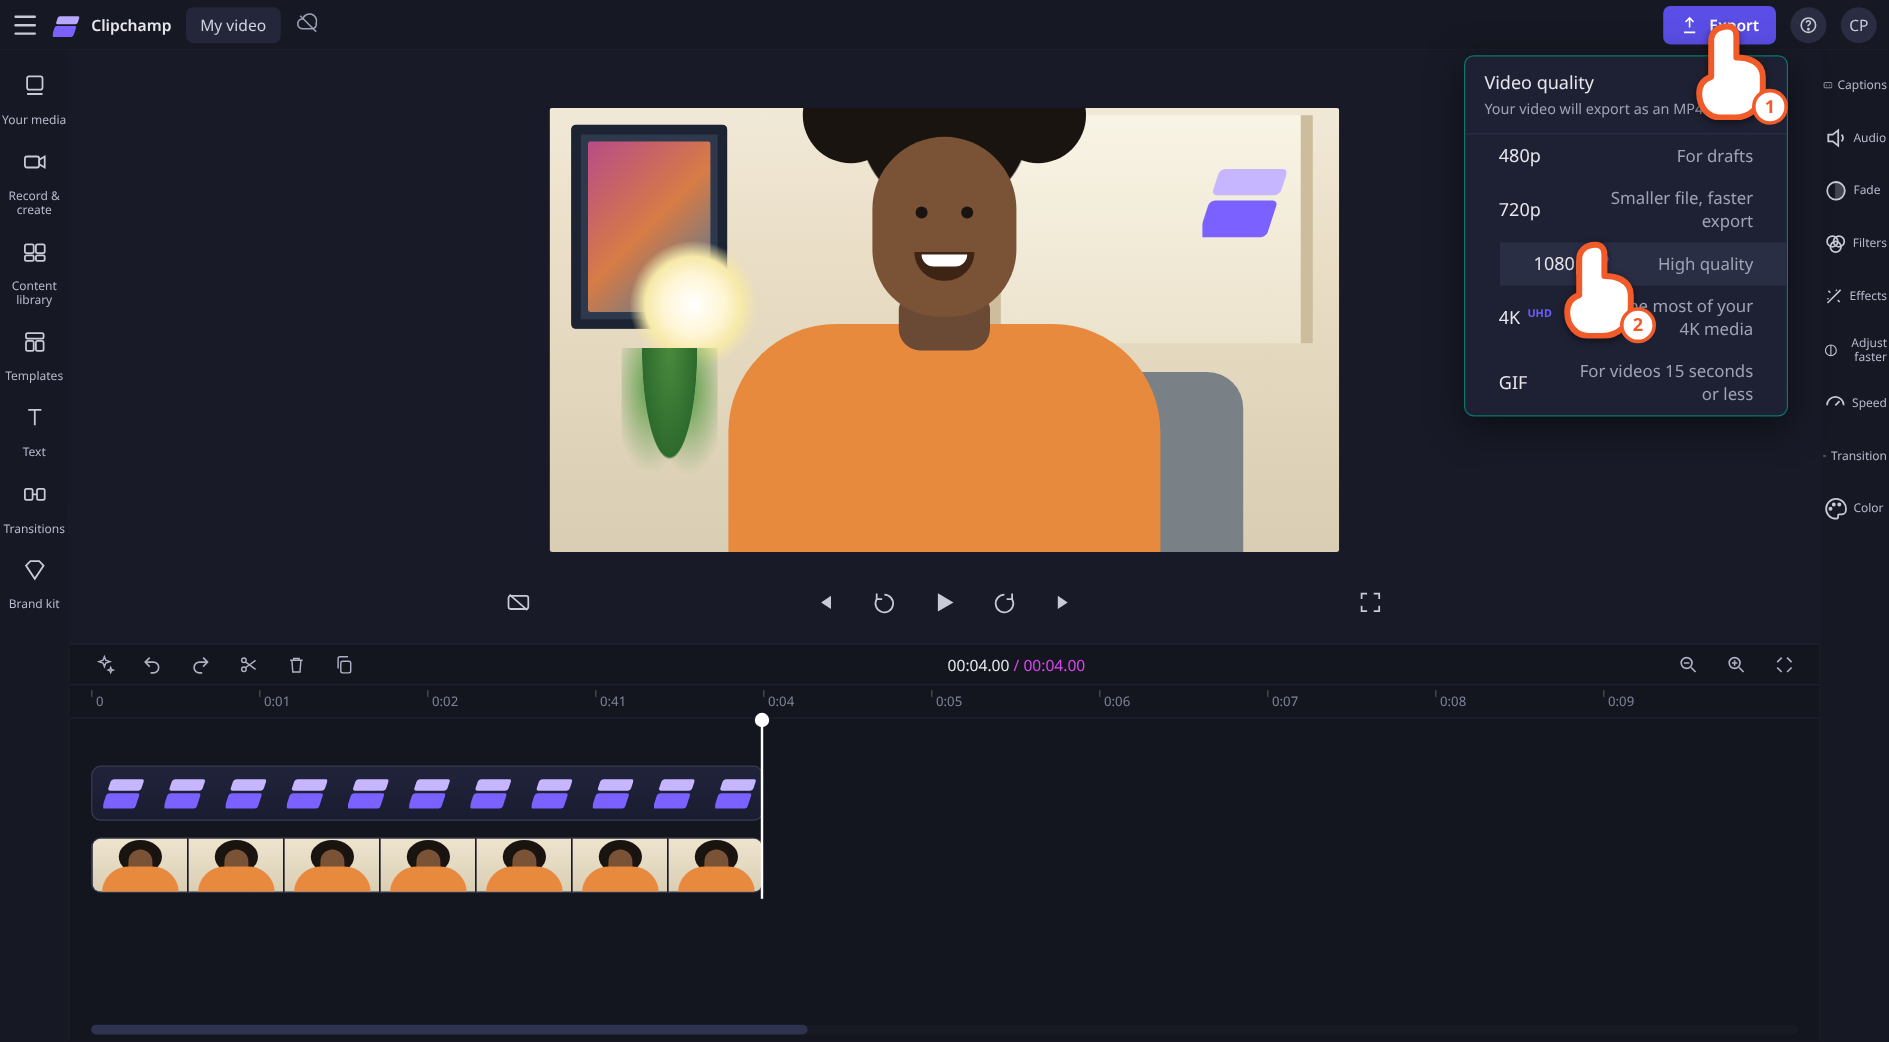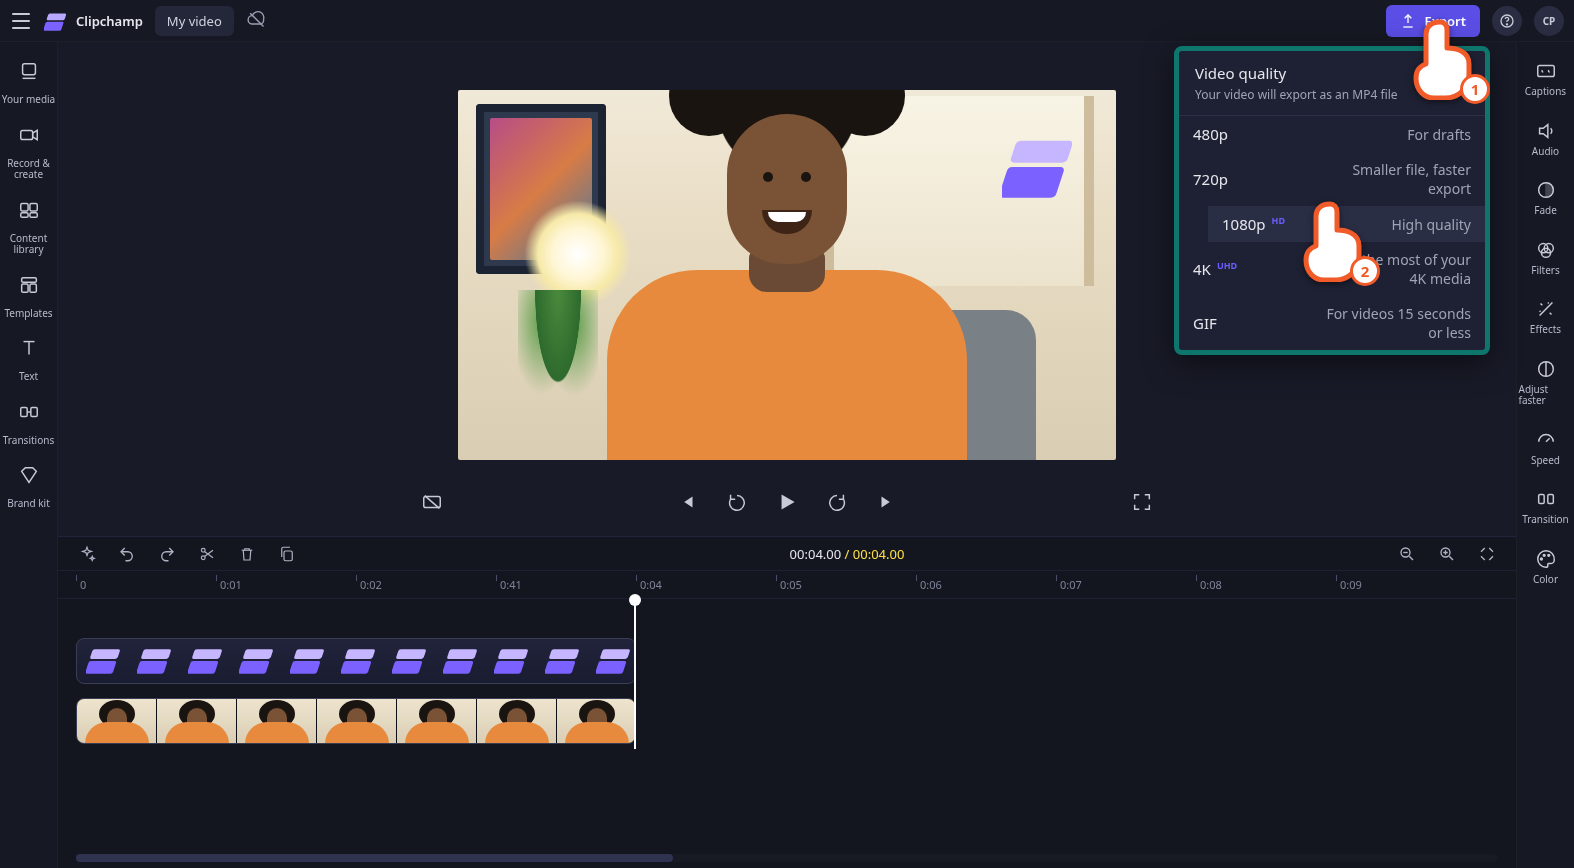--- a/index.html
+++ b/index.html
@@ -30,21 +30,21 @@
 .logo{display:flex;align-items:center;gap:8px;font-weight:600;color:#e7e7f0;}
 .logo svg{width:24px;height:24px;}
 .title-chip{background:#24273a;color:#cfd1de;padding:6px 12px;border-radius:6px;}
 .cloud{color:#9aa0b4;}
 .topbar .spacer{flex:1;}
 .export-btn{
   display:flex;align-items:center;gap:8px;background:#5b4ee6;color:#fff;
   padding:7px 14px;border-radius:6px;font-weight:600;cursor:pointer;
 }
 .roundbtn{width:30px;height:30px;border-radius:50%;background:#2a2d42;display:flex;align-items:center;justify-content:center;color:#c8cad6;cursor:pointer;}
-.avatar{font-size:10px;font-weight:700;}
+.avatar{font-size:13px;font-weight:400;}
 
 .leftbar{
   position:absolute;top:42px;left:0;width:58px;bottom:0;background:var(--bg);
   display:flex;flex-direction:column;align-items:center;padding-top:14px;gap:10px;
   border-right:1px solid rgba(255,255,255,.03);
 }
 .leftbar .item{
   width:54px;display:flex;flex-direction:column;align-items:center;gap:12px;
   color:#c8cad6;cursor:pointer;padding:4px 0;text-align:center;
 }
@@ -54,22 +54,22 @@
   position:absolute;left:58px;top:420px;width:14px;height:26px;
   background:#23263a;border-radius:0 6px 6px 0;display:flex;align-items:center;justify-content:center;color:#9aa0b4;font-size:10px;cursor:pointer;
 }
 
 .rightbar{
   position:absolute;top:42px;right:0;width:58px;bottom:0;background:var(--bg);
   display:flex;flex-direction:column;align-items:center;padding-top:14px;gap:14px;
   border-left:1px solid rgba(255,255,255,.03);
 }
 .rightbar .item{
-  width:54px;display:flex;flex-direction:column;align-items:center;gap:4px;
-  color:#c8cad6;cursor:pointer;padding:4px 0;text-align:left;
+  width:54px;display:flex;flex-direction:row;align-items:center;gap:4px;
+  color:#c8cad6;cursor:pointer;padding:4px 0;text-align:right;
 }
 .rightbar .item .lbl{font-size:10px;line-height:1.15;color:#b6bacb;}
 .rightbar svg{width:22px;height:22px;}
 .right-collapse{
   position:absolute;right:58px;top:420px;width:14px;height:26px;
   background:#23263a;border-radius:6px 0 0 6px;display:flex;align-items:center;justify-content:center;color:#9aa0b4;font-size:10px;cursor:pointer;
 }
 .right-more{position:absolute;right:72px;top:518px;width:28px;height:18px;background:#23263a;border-radius:10px;display:flex;align-items:center;justify-content:center;color:#9ea3b5;font-size:10px;cursor:pointer;}
 
 .stage{
@@ -104,47 +104,47 @@
 .controls{
   position:absolute;bottom:14px;left:0;right:0;height:40px;display:flex;align-items:center;justify-content:center;gap:22px;color:#c8cad6;
 }
 .controls .side-l{position:absolute;left:360px;}
 .controls .side-r{position:absolute;right:360px;}
 .ctrl{cursor:pointer;display:flex;align-items:center;justify-content:center;width:28px;height:28px;}
 .ctrl svg{width:22px;height:22px;}
 .play svg{width:26px;height:26px;}
 
 .export-pop{
-  position:absolute;top:46px;right:84px;width:316px;background:#1e2133;border:5px solid #0f766e;border-radius:8px;
+  position:absolute;top:46px;right:84px;width:270px;background:#1e2133;border:1px solid #0f766e;border-radius:8px;
   box-shadow:0 8px 30px rgba(0,0,0,.5);overflow:hidden;z-index:5;
 }
 .export-pop .head{padding:12px 16px;border-bottom:1px solid #2b2f47;}
 .export-pop .head .t{font-size:15px;color:#e6e6ec;}
 .export-pop .head .s{font-size:12px;color:#9ea3b5;margin-top:3px;}
 .export-pop .opt{
   display:flex;align-items:center;justify-content:space-between;
-  padding:8px 14px;cursor:pointer;
+  padding:8px 28px;cursor:pointer;
 }
 .export-pop .opt .l{display:flex;align-items:baseline;gap:6px;font-size:15px;color:#e6e6ec;}
 .export-pop .opt .badge{font-size:9px;font-weight:700;color:#6a5cff;position:relative;top:-6px;}
 .export-pop .opt .r{font-size:14px;color:#9ea3b5;text-align:right;max-width:150px;}
 .export-pop .opt.sel{background:#2a2e45;margin-left:29px;}
 
 .tl{
   position:absolute;top:536px;left:58px;right:58px;bottom:0;background:#14161f;
   border-top:1px solid #21243a;
 }
 .tlbar{
   height:34px;display:flex;align-items:center;padding:0 18px;gap:18px;color:#aeb2c4;border-bottom:1px solid #1e2134;
 }
 .tlbar .spacer{flex:1;}
 .tlbar .tbtn{cursor:pointer;display:flex;align-items:center;justify-content:center;width:22px;height:22px;}
 .tlbar svg{width:18px;height:18px;}
 .timecode{font-variant-numeric:tabular-nums;color:#e6e6ec;}
-.timecode .dur{color:#fde047;}
+.timecode .dur{color:#d946ef;}
 
 .ruler{
   position:relative;height:28px;border-bottom:1px solid #1e2134;
 }
 .tick{
   position:absolute;top:4px;height:20px;color:#7f8499;font-size:11px;
 }
 .tick::before{content:"";position:absolute;left:0;top:0;width:1px;height:6px;background:#4a4f6b;}
 .tick span{position:absolute;left:4px;top:2px;}
 

